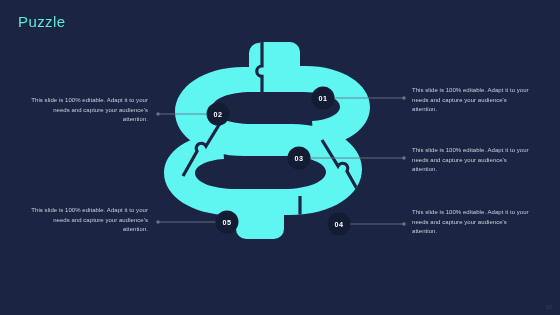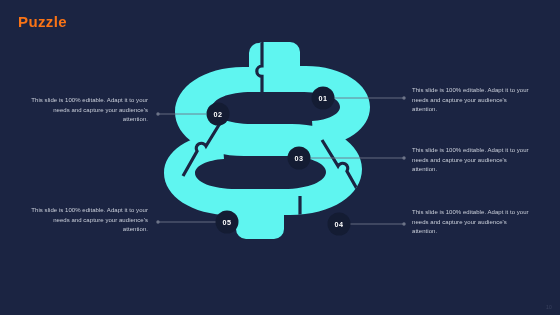--- a/index.html
+++ b/index.html
@@ -19,22 +19,22 @@
     inset: 0;
     width: 560px;
     height: 315px;
     background: #1b2442;
   }
   #slide-title {
     position: absolute;
     left: 18px;
     top: 14px;
     font-size: 15px;
-    font-weight: bold;
-    color: #f97316;
+    font-weight: normal;
+    color: #5eead4;
     letter-spacing: 0.4px;
     line-height: 1;
   }
   .note {
     position: absolute;
     width: 118px;
     font-size: 6px;
     line-height: 1.62;
     color: #c9ced9;
     letter-spacing: 0.05px;

